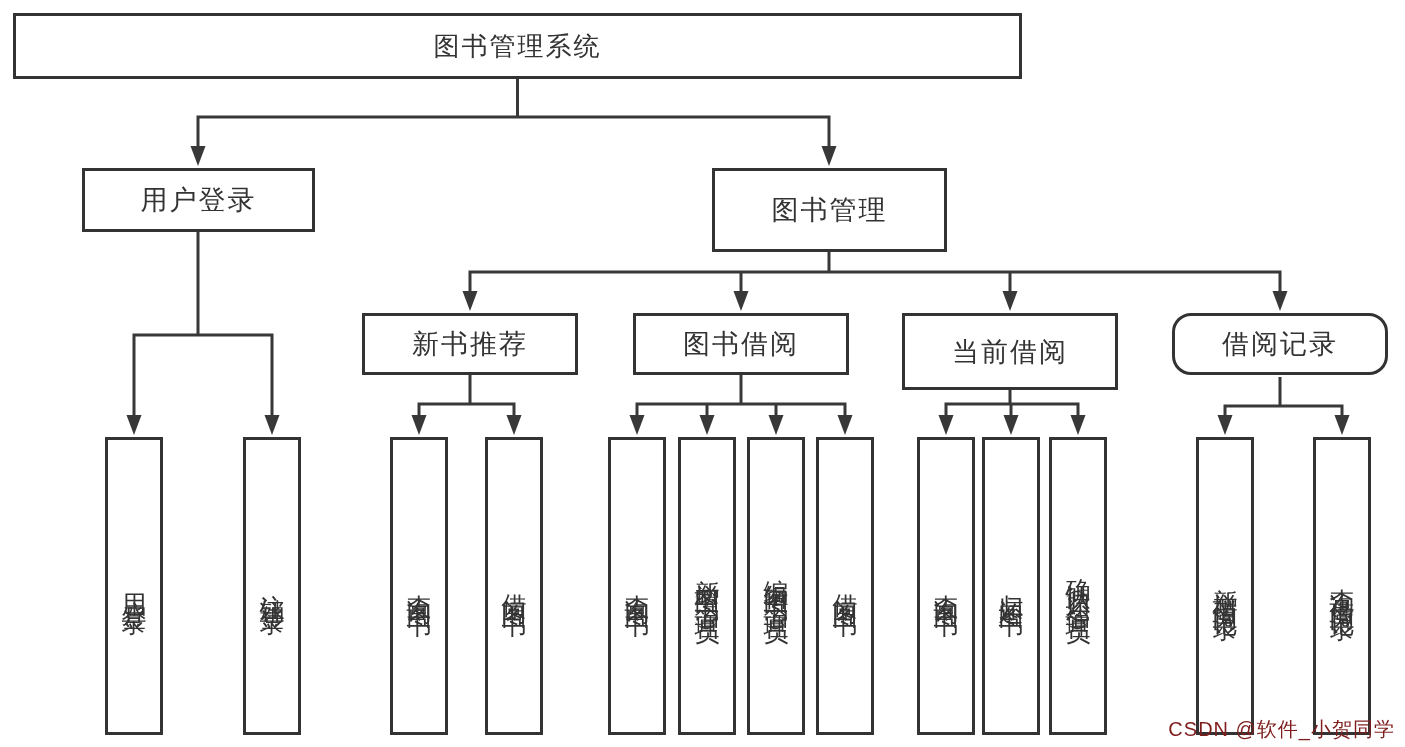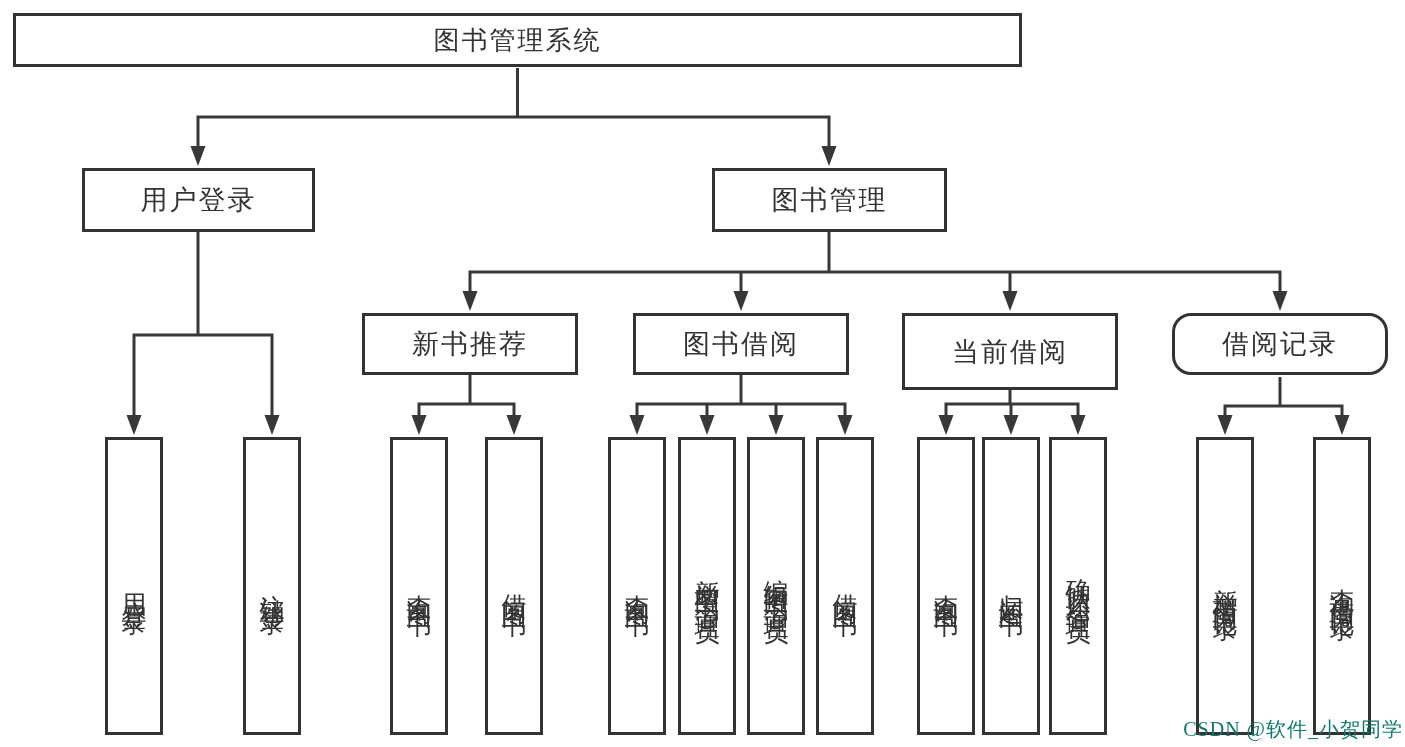--- a/index.html
+++ b/index.html
@@ -45,27 +45,26 @@
     font-size: 25px;
   }
   .vtext {
     writing-mode: vertical-rl;
     text-orientation: mixed;
     letter-spacing: 6px;
     line-height: 1;
   }
   .watermark {
     position: absolute;
-    right: 2px;
+    right: 10px;
     bottom: 4px;
     font-size: 20px;
-    color: #0f766e;
+    color: #7f1d1d;
     letter-spacing: 1px;
     z-index: 5;
-    font-family: Liberation Serif, serif;
   }
 </style>
 </head>
 <body>
 
 <div class="canvas">
 
   <svg class="connectors" width="1405" height="747" viewBox="0 0 1405 747" aria-hidden="true">
     <g stroke="#383838" stroke-width="3" fill="none">
 
@@ -102,24 +101,24 @@
       <path d="M768.5 415 H783.5 L776 435 Z"></path>
       <path d="M837.5 415 H852.5 L845 435 Z"></path>
       <path d="M938.5 415 H953.5 L946 435 Z"></path>
       <path d="M1003.5 415 H1018.5 L1011 435 Z"></path>
       <path d="M1070.5 415 H1085.5 L1078 435 Z"></path>
       <path d="M1217.5 415 H1232.5 L1225 435 Z"></path>
       <path d="M1334.5 415 H1349.5 L1342 435 Z"></path>
     </g>
   </svg>
 
-  <div class="box root-box" style="left:13px; top:13px; width:1009px; height:54px;">图书管理系统</div>
+  <div class="box root-box" style="left:13px; top:13px; width:1009px; height:66px;">图书管理系统</div>
 
   <div class="box h-box" style="left:82px; top:168px; width:233px; height:64px;">用户登录</div>
-  <div class="box h-box" style="left:712px; top:168px; width:235px; height:64px;">图书管理</div>
+  <div class="box h-box" style="left:712px; top:168px; width:235px; height:84px;">图书管理</div>
 
   <div class="box h-box" style="left:362px; top:313px; width:216px; height:62px;">新书推荐</div>
   <div class="box h-box" style="left:633px; top:313px; width:216px; height:62px;">图书借阅</div>
   <div class="box h-box" style="left:902px; top:313px; width:216px; height:77px;">当前借阅</div>
   <div class="box h-box" style="left:1172px; top:313px; width:216px; height:62px;border-radius:19px;">借阅记录</div>
 
   <div class="box leaf-box" style="left:105px; top:437px; width:58px; height:298px;">
     <span class="vtext">用户登录</span>
   </div>
   <div class="box leaf-box" style="left:243px; top:437px; width:58px; height:298px;">

